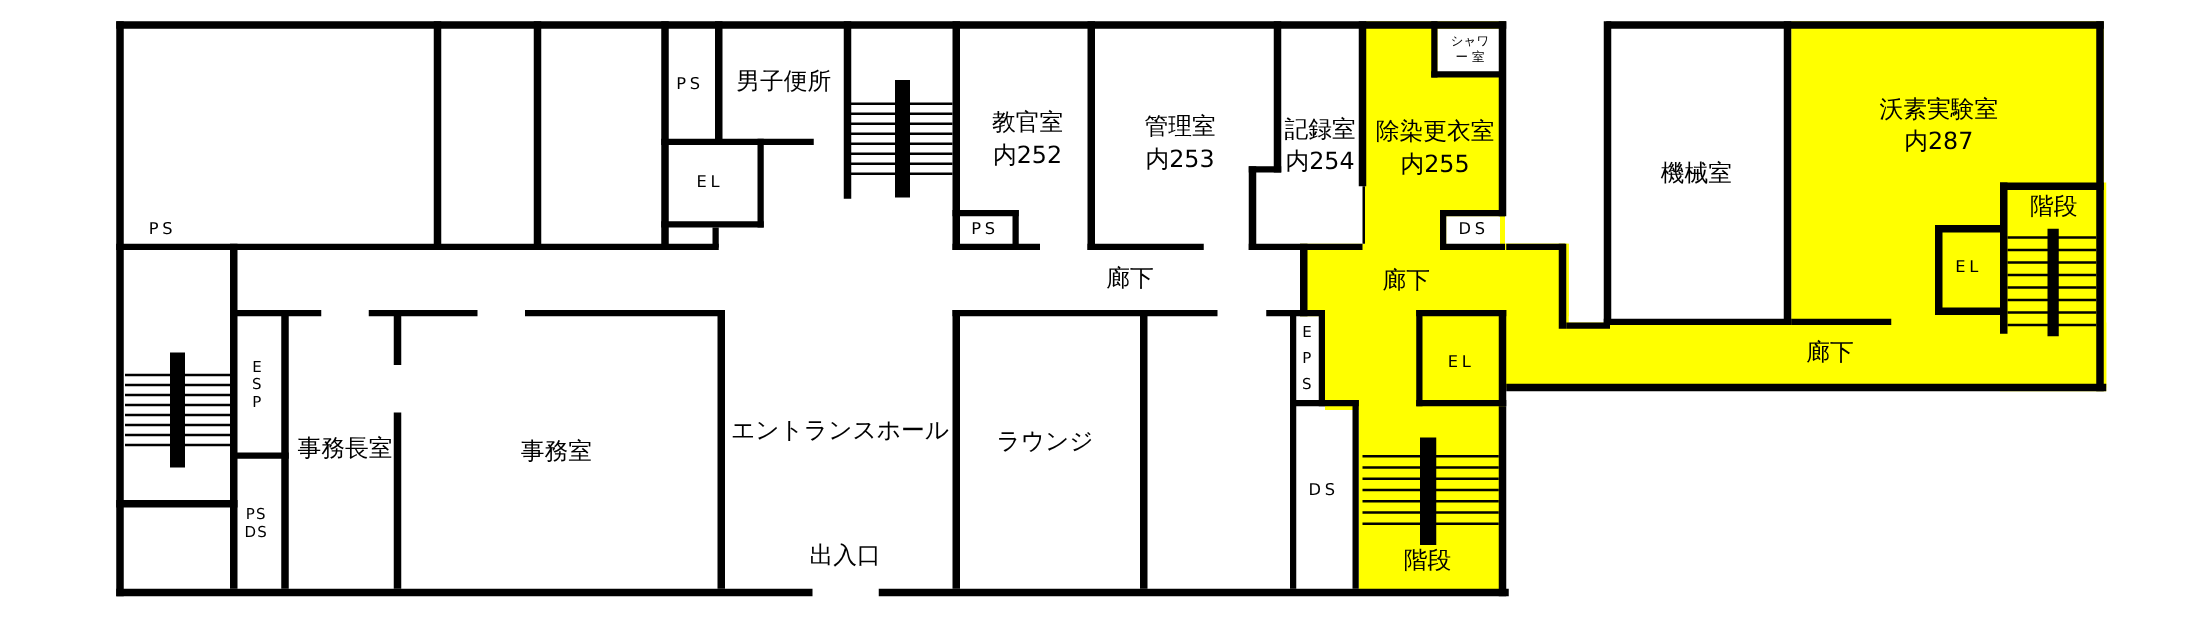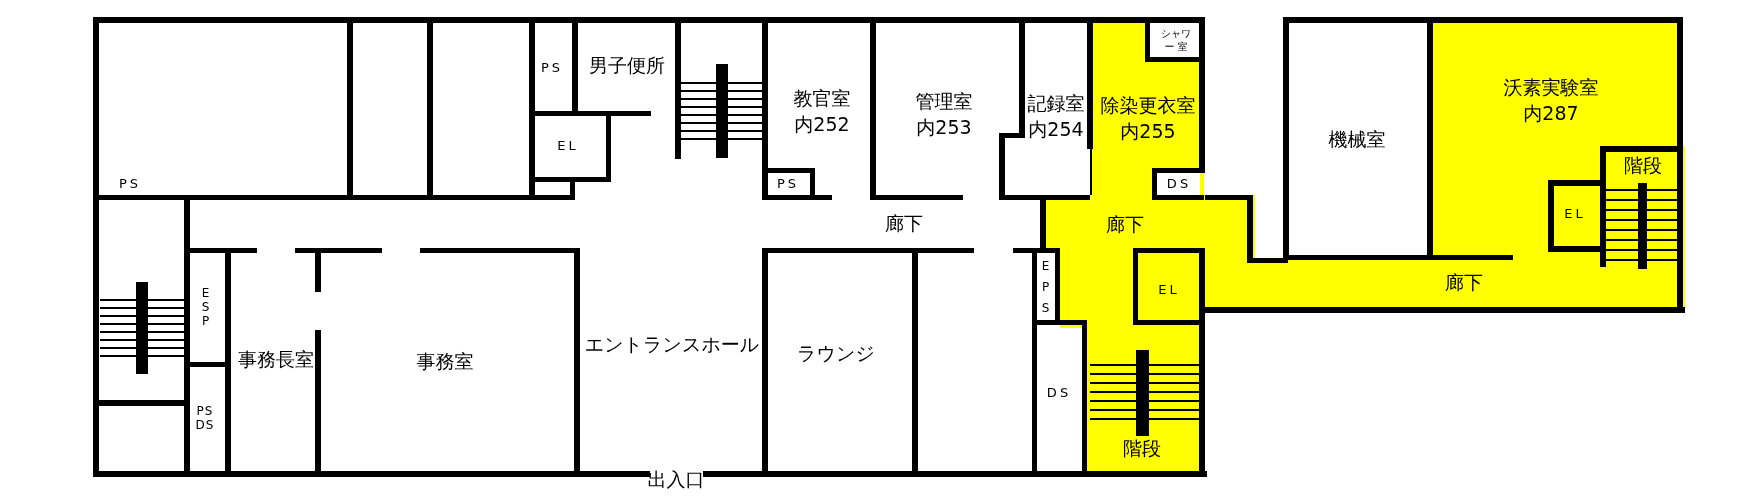--- a/index.html
+++ b/index.html
@@ -189,21 +189,21 @@
   <div class="lbl mid" style="left:1643px;top:166px">階段</div>
   <div class="lbl small" style="left:1575px;top:214px">EL</div>
   <div class="lbl smallv" style="left:206px;top:308px">E
 S
 P</div>
   <div class="lbl smallv" style="left:205px;top:419px">PS
 DS</div>
   <div class="lbl mid" style="left:276px;top:360px">事務長室</div>
   <div class="lbl mid" style="left:445px;top:362px">事務室</div>
   <div class="lbl mid" style="left:672px;top:345px">エントランスホール</div>
-  <div class="lbl mid" style="left:676px;top:480px">出入口</div>
+  <div class="lbl mid" style="left:676px;top:445px">出入口</div>
   <div class="lbl mid" style="left:836px;top:354px">ラウンジ</div>
   <div class="lbl epsv" style="left:1046px;top:287px">E
 P
 S</div>
   <div class="lbl small" style="left:1059px;top:393px">DS</div>
   <div class="lbl small" style="left:1169px;top:290px">EL</div>
   <div class="lbl mid" style="left:1142px;top:449px">階段</div>
 </div>
 
 </body></html>

